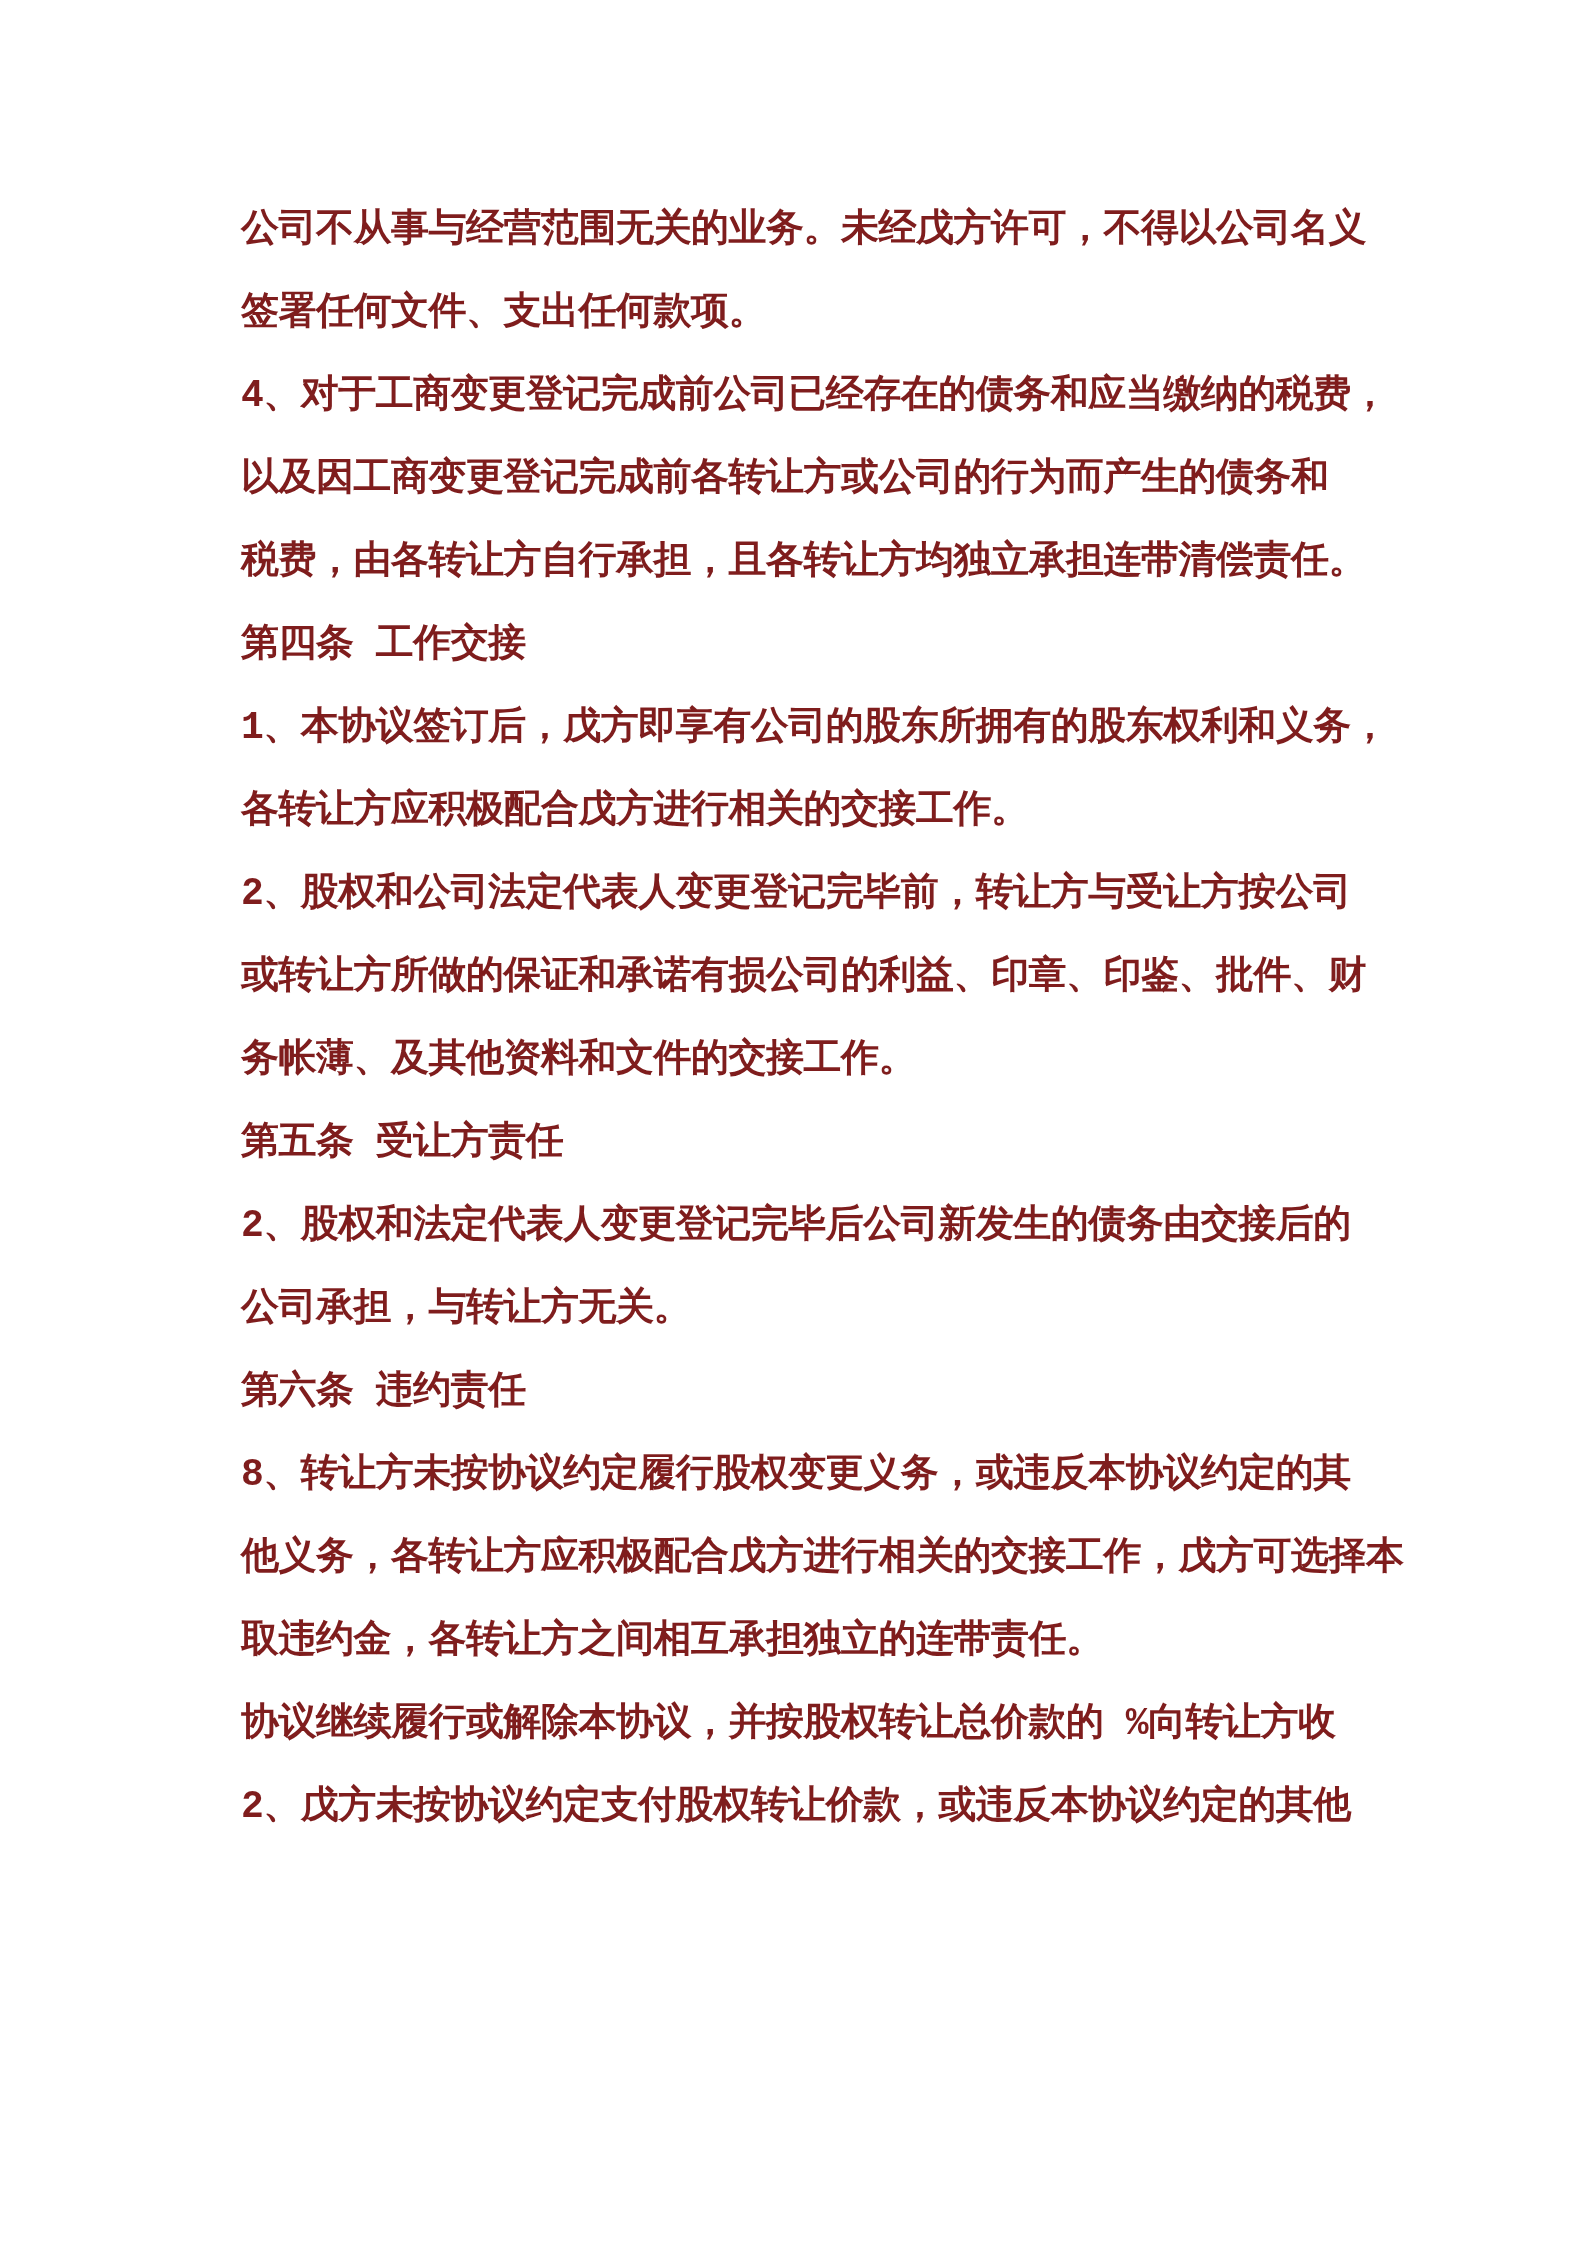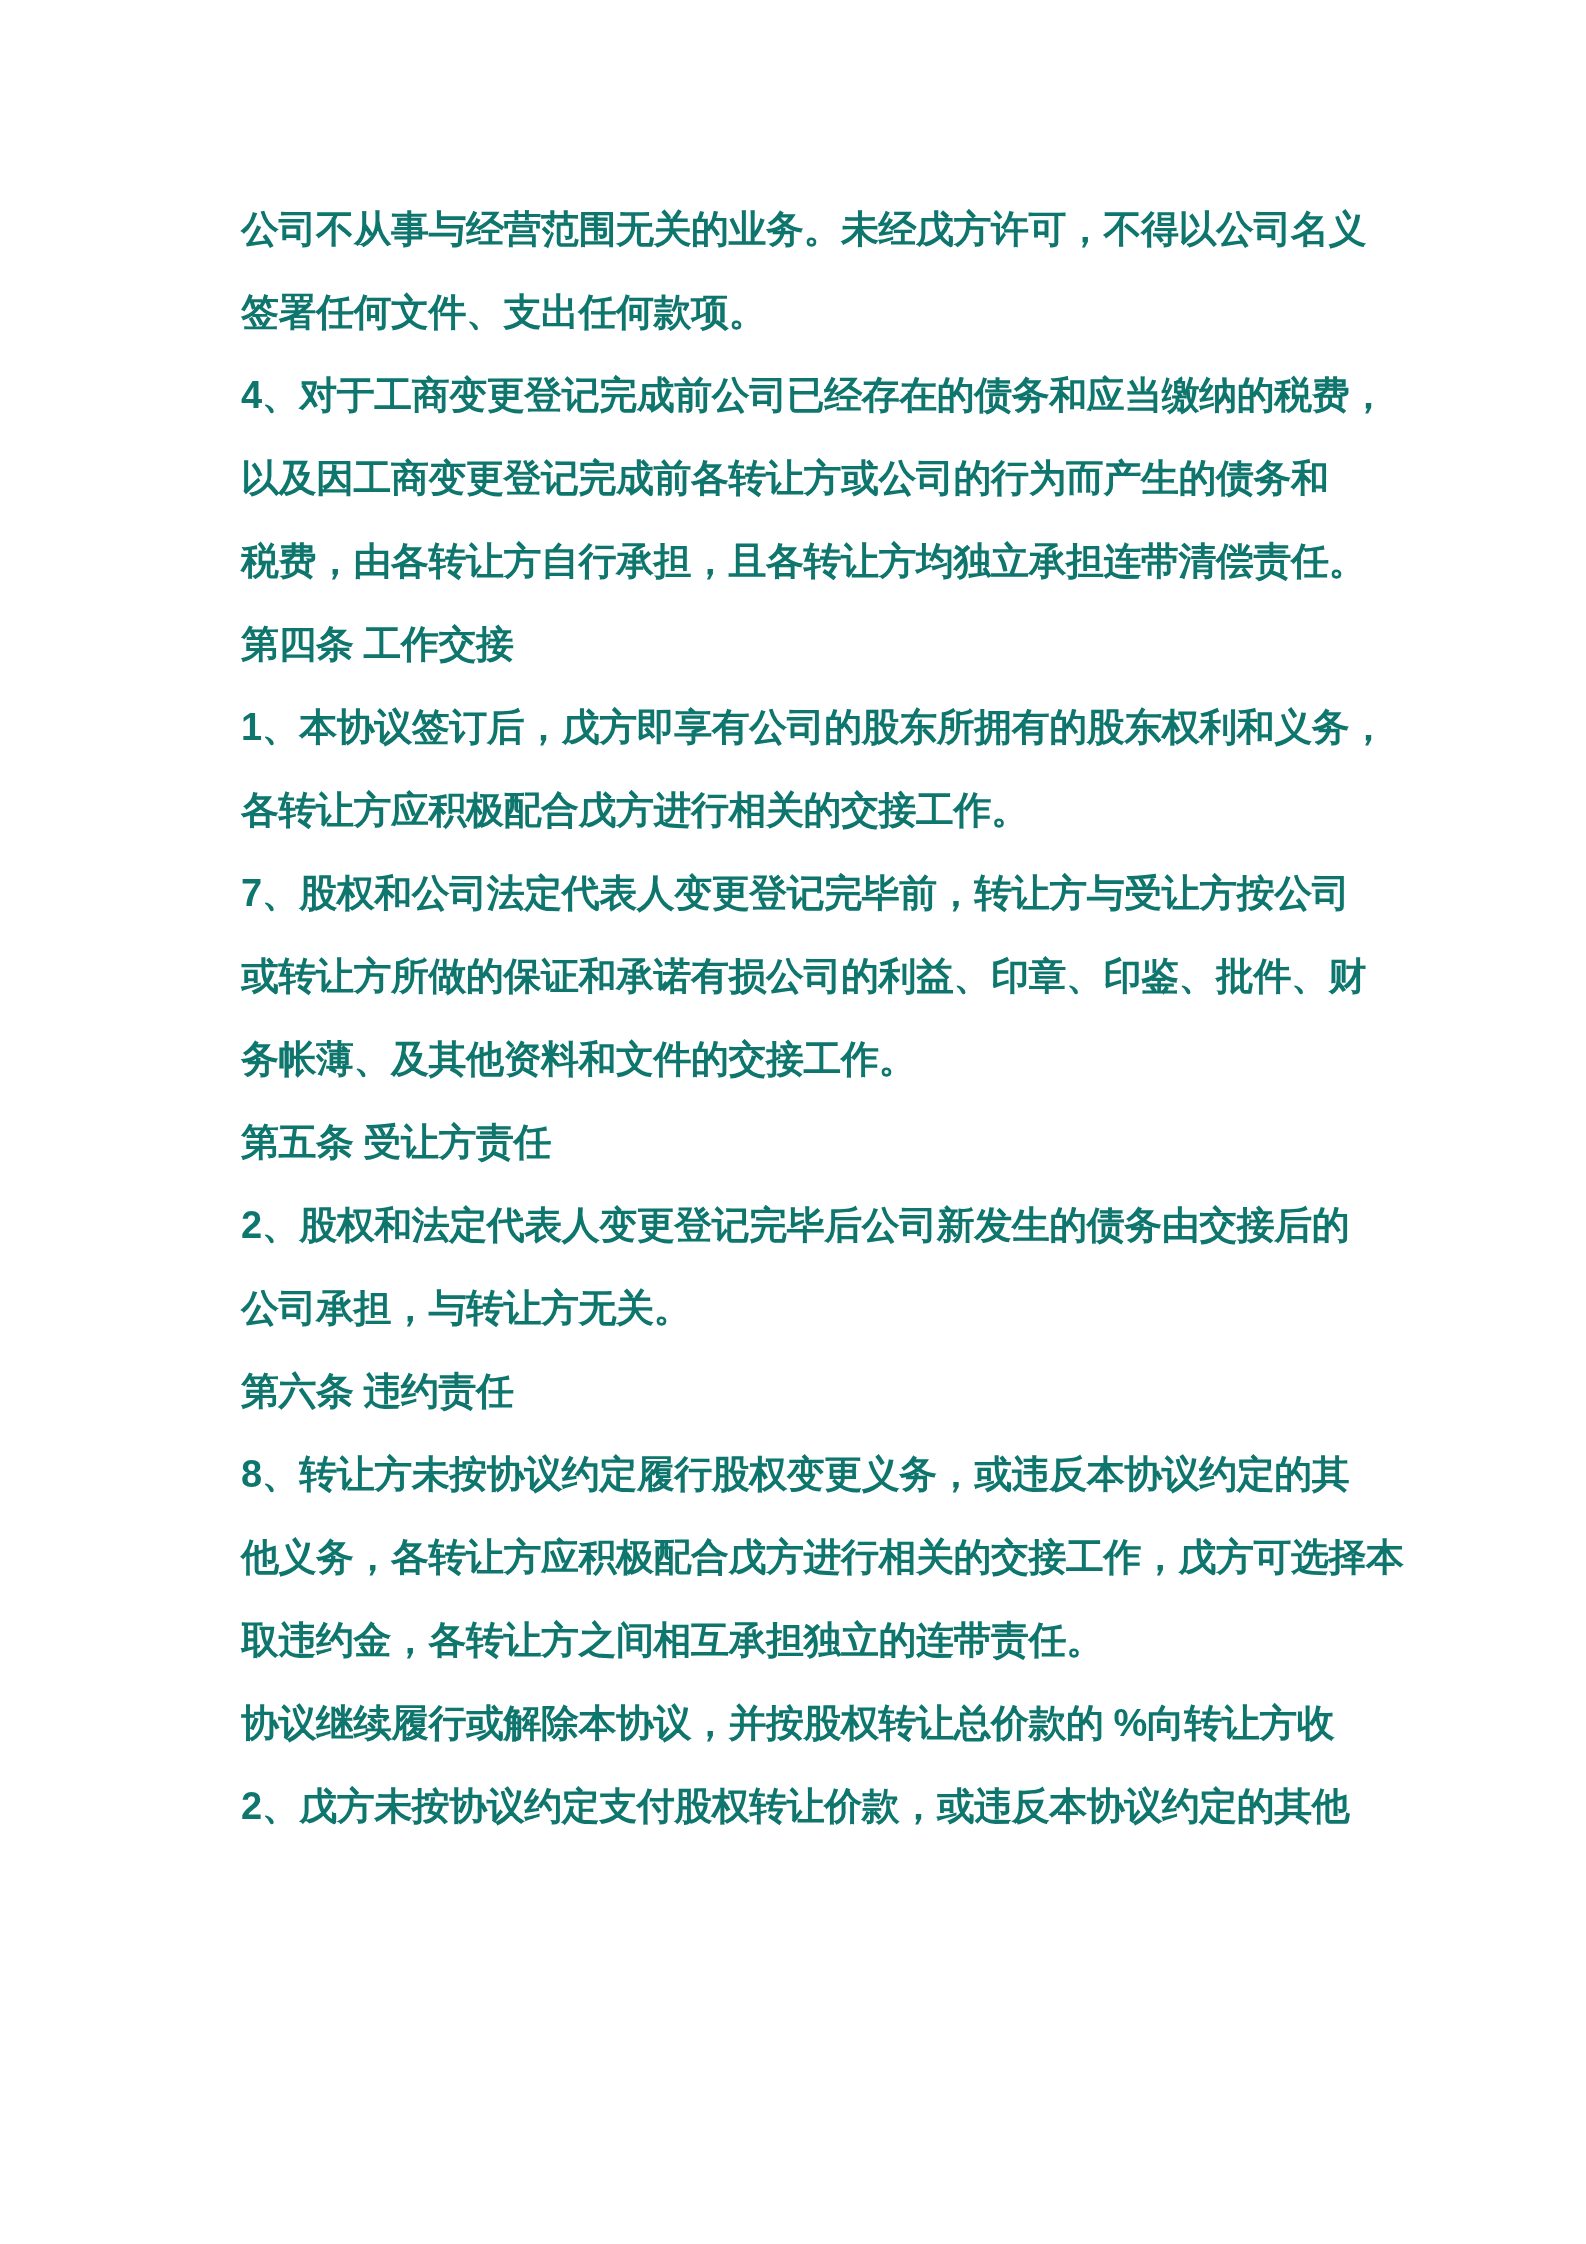--- a/index.html
+++ b/index.html
@@ -16,26 +16,26 @@
     left: 0; top: 0;
     width: 1586px;
     height: 2244px;
     background: #ffffff;
   }
   .text-block {
     position: absolute;
     left: 241px;
     top: 188px;
     width: 1160px;
-    font-family: Liberation Sans, sans-serif;
+    font-family: Liberation Mono, monospace;
     font-weight: 700;
     font-size: 38px;
     line-height: 83px;
     letter-spacing: -0.5px;
-    color: #0f766e;
+    color: #7f1d1d;
   }
   .para { }
   .line {
     height: 83px;
     white-space: pre;
   }
 </style>
 </head>
 <body>
 
@@ -51,21 +51,21 @@
         <div class="line">税费，由各转让方自行承担，且各转让方均独立承担连带清偿责任。</div>
       </div>
       <div class="para">
         <div class="line">第四条 工作交接</div>
       </div>
       <div class="para">
         <div class="line">1、本协议签订后，戊方即享有公司的股东所拥有的股东权利和义务，</div>
         <div class="line">各转让方应积极配合戊方进行相关的交接工作。</div>
       </div>
       <div class="para">
-        <div class="line">7、股权和公司法定代表人变更登记完毕前，转让方与受让方按公司</div>
+        <div class="line">2、股权和公司法定代表人变更登记完毕前，转让方与受让方按公司</div>
         <div class="line">或转让方所做的保证和承诺有损公司的利益、印章、印鉴、批件、财</div>
         <div class="line">务帐薄、及其他资料和文件的交接工作。</div>
       </div>
       <div class="para">
         <div class="line">第五条 受让方责任</div>
       </div>
       <div class="para">
         <div class="line">2、股权和法定代表人变更登记完毕后公司新发生的债务由交接后的</div>
         <div class="line">公司承担，与转让方无关。</div>
       </div>

